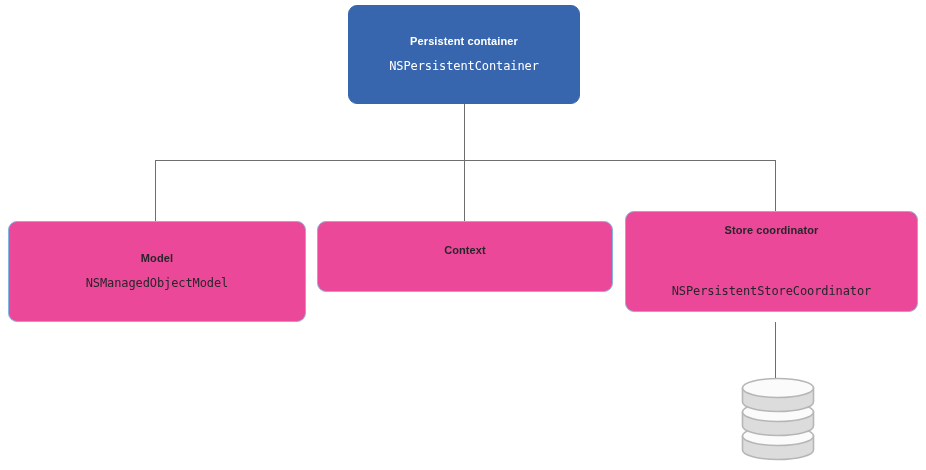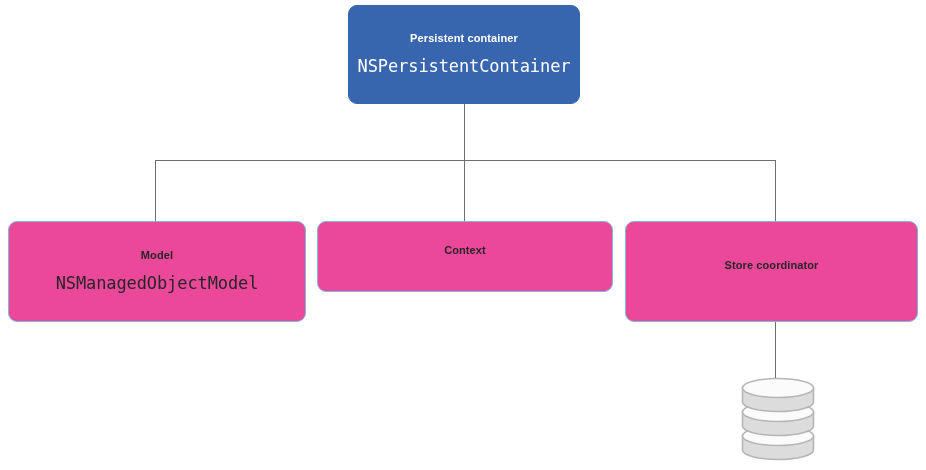--- a/index.html
+++ b/index.html
@@ -41,21 +41,21 @@
   }
   .node .title {
     font-size: 11px;
     font-weight: bold;
     letter-spacing: 0.1px;
     line-height: 1.2;
     margin-bottom: 11px;
   }
   .node .subtitle {
     font-family: "DejaVu Sans Mono", "Liberation Mono", monospace;
-    font-size: 17px;
+    font-size: 12px;
     line-height: 1.2;
     letter-spacing: -0.1px;
   }
 
   .node.primary {
     background: #3765ae;
     border: 1px solid #3765ae;
   }
   .node.primary .title { color: #ffffff; }
   .node.primary .subtitle { color: #ffffff; }
@@ -91,22 +91,23 @@
 
   <div class="node secondary" style="left:8px; top:221px; width:298px; height:101px;">
     <div class="title">Model</div>
     <div class="subtitle">NSManagedObjectModel</div>
   </div>
 
   <div class="node secondary" style="left:317px; top:221px; width:296px; height:71px;">
     <div class="title">Context</div>
   </div>
 
-  <div class="node secondary" style="left:625px; top:221px; width:293px; height:101px;gap:36px;">
+  <div class="node secondary" style="left:625px; top:211px; width:293px; height:101px;gap:36px;">
     <div class="title">Store coordinator</div>
+    <div class="subtitle">NSPersistentStoreCoordinator</div>
   </div>
 
   <div class="db" style="left:740px; top:374px; width:76px; height:92px;">
     <svg width="76" height="92" viewBox="0 0 76 92">
       <g stroke="#b6b6b6" stroke-width="1.6" fill="#dcdcdc">
 
         <path d="M2.5 62 v14 a35.5 9.5 0 0 0 71 0 v-14 z"></path>
         <ellipse cx="38" cy="62" rx="35.5" ry="9.5" fill="#fbfbfb"></ellipse>
 
         <path d="M2.5 38 v14 a35.5 9.5 0 0 0 71 0 v-14 z"></path>

